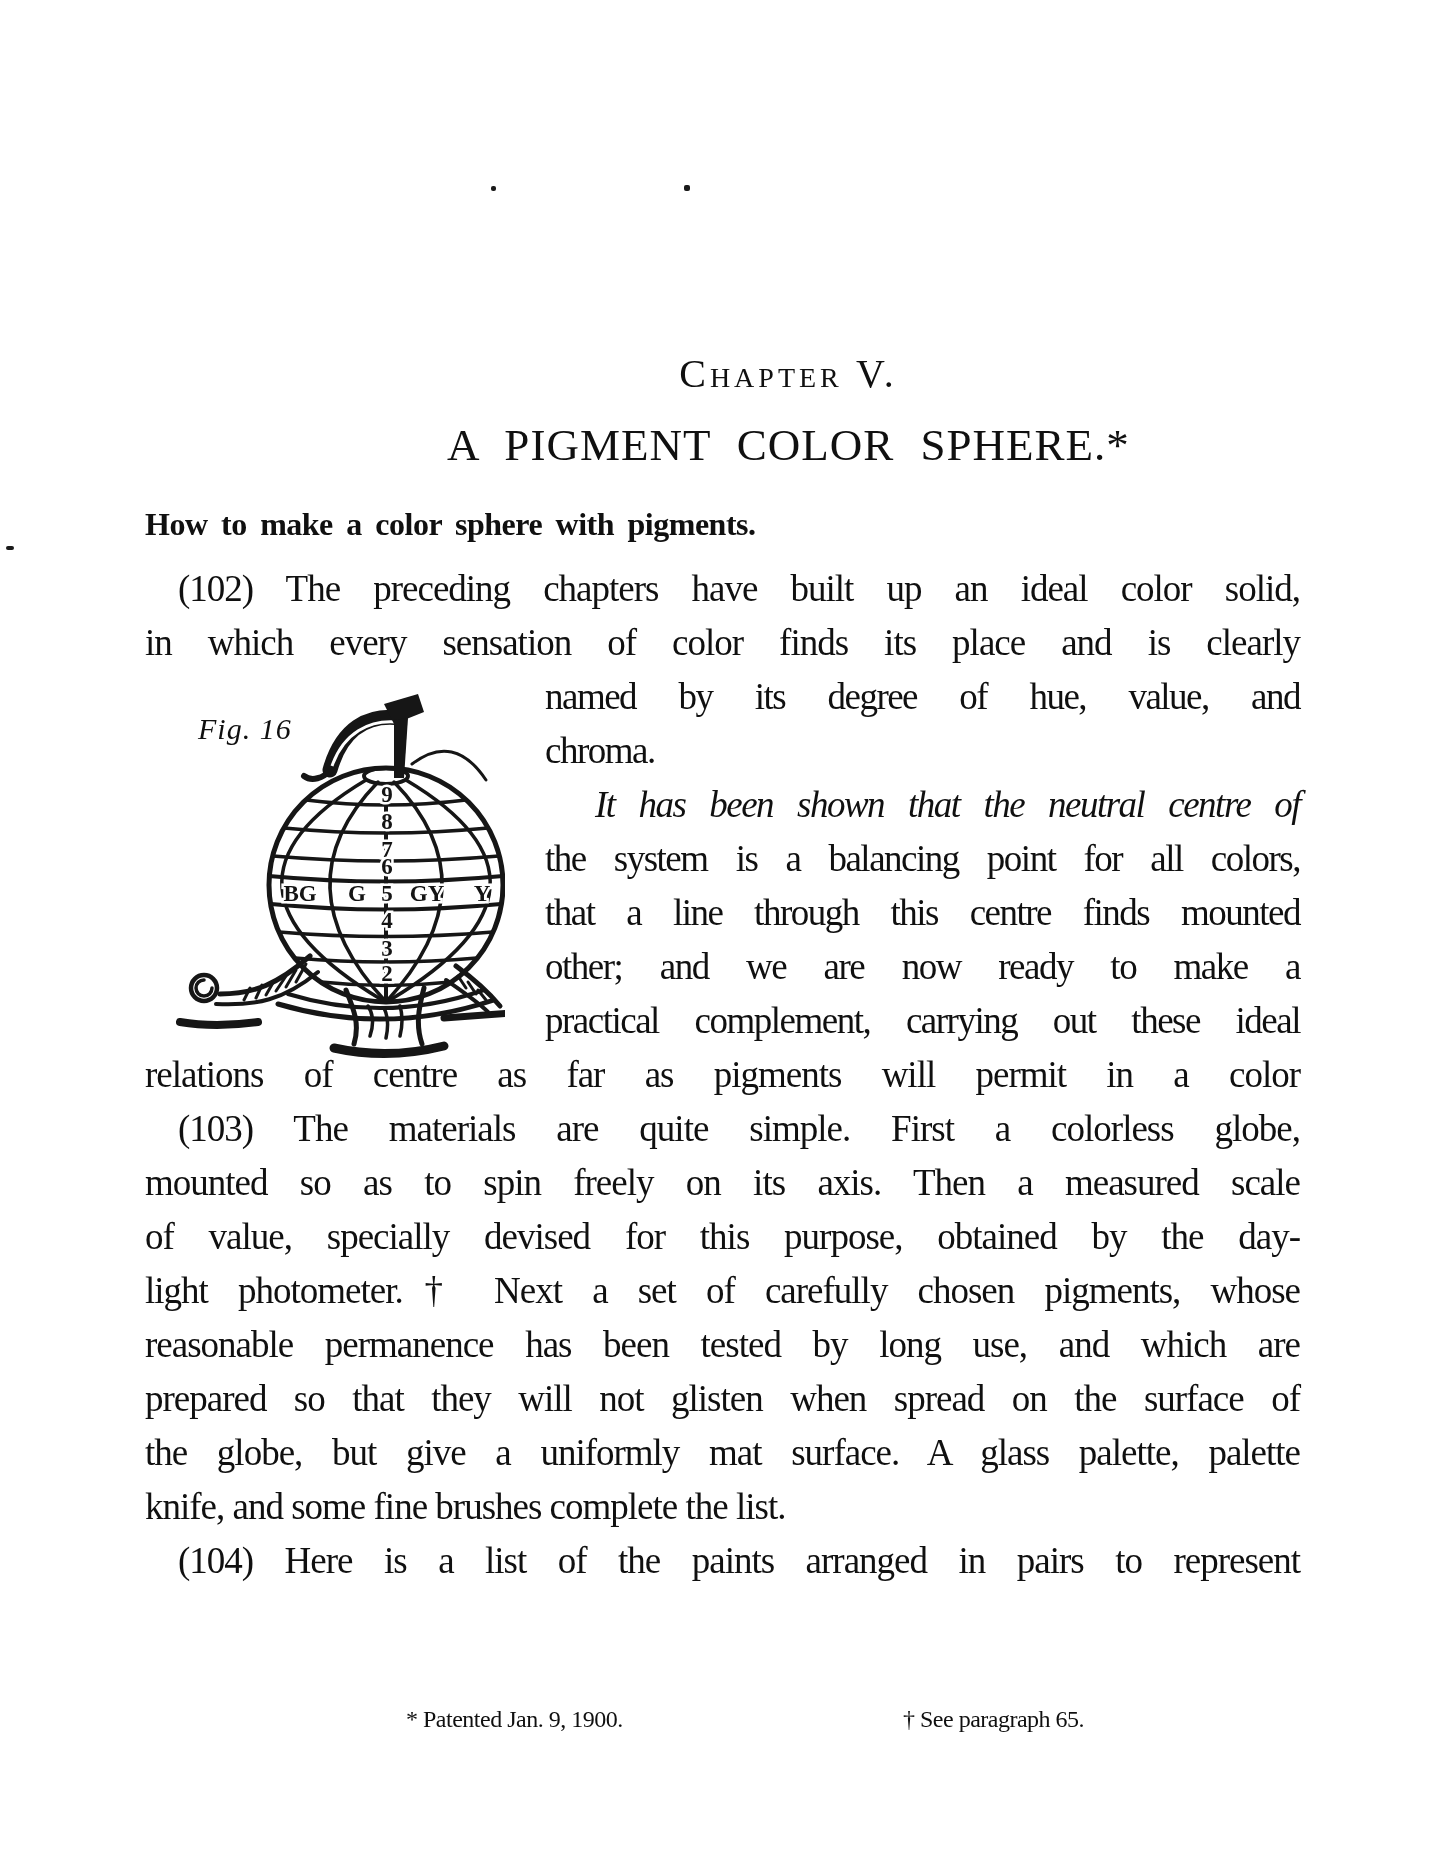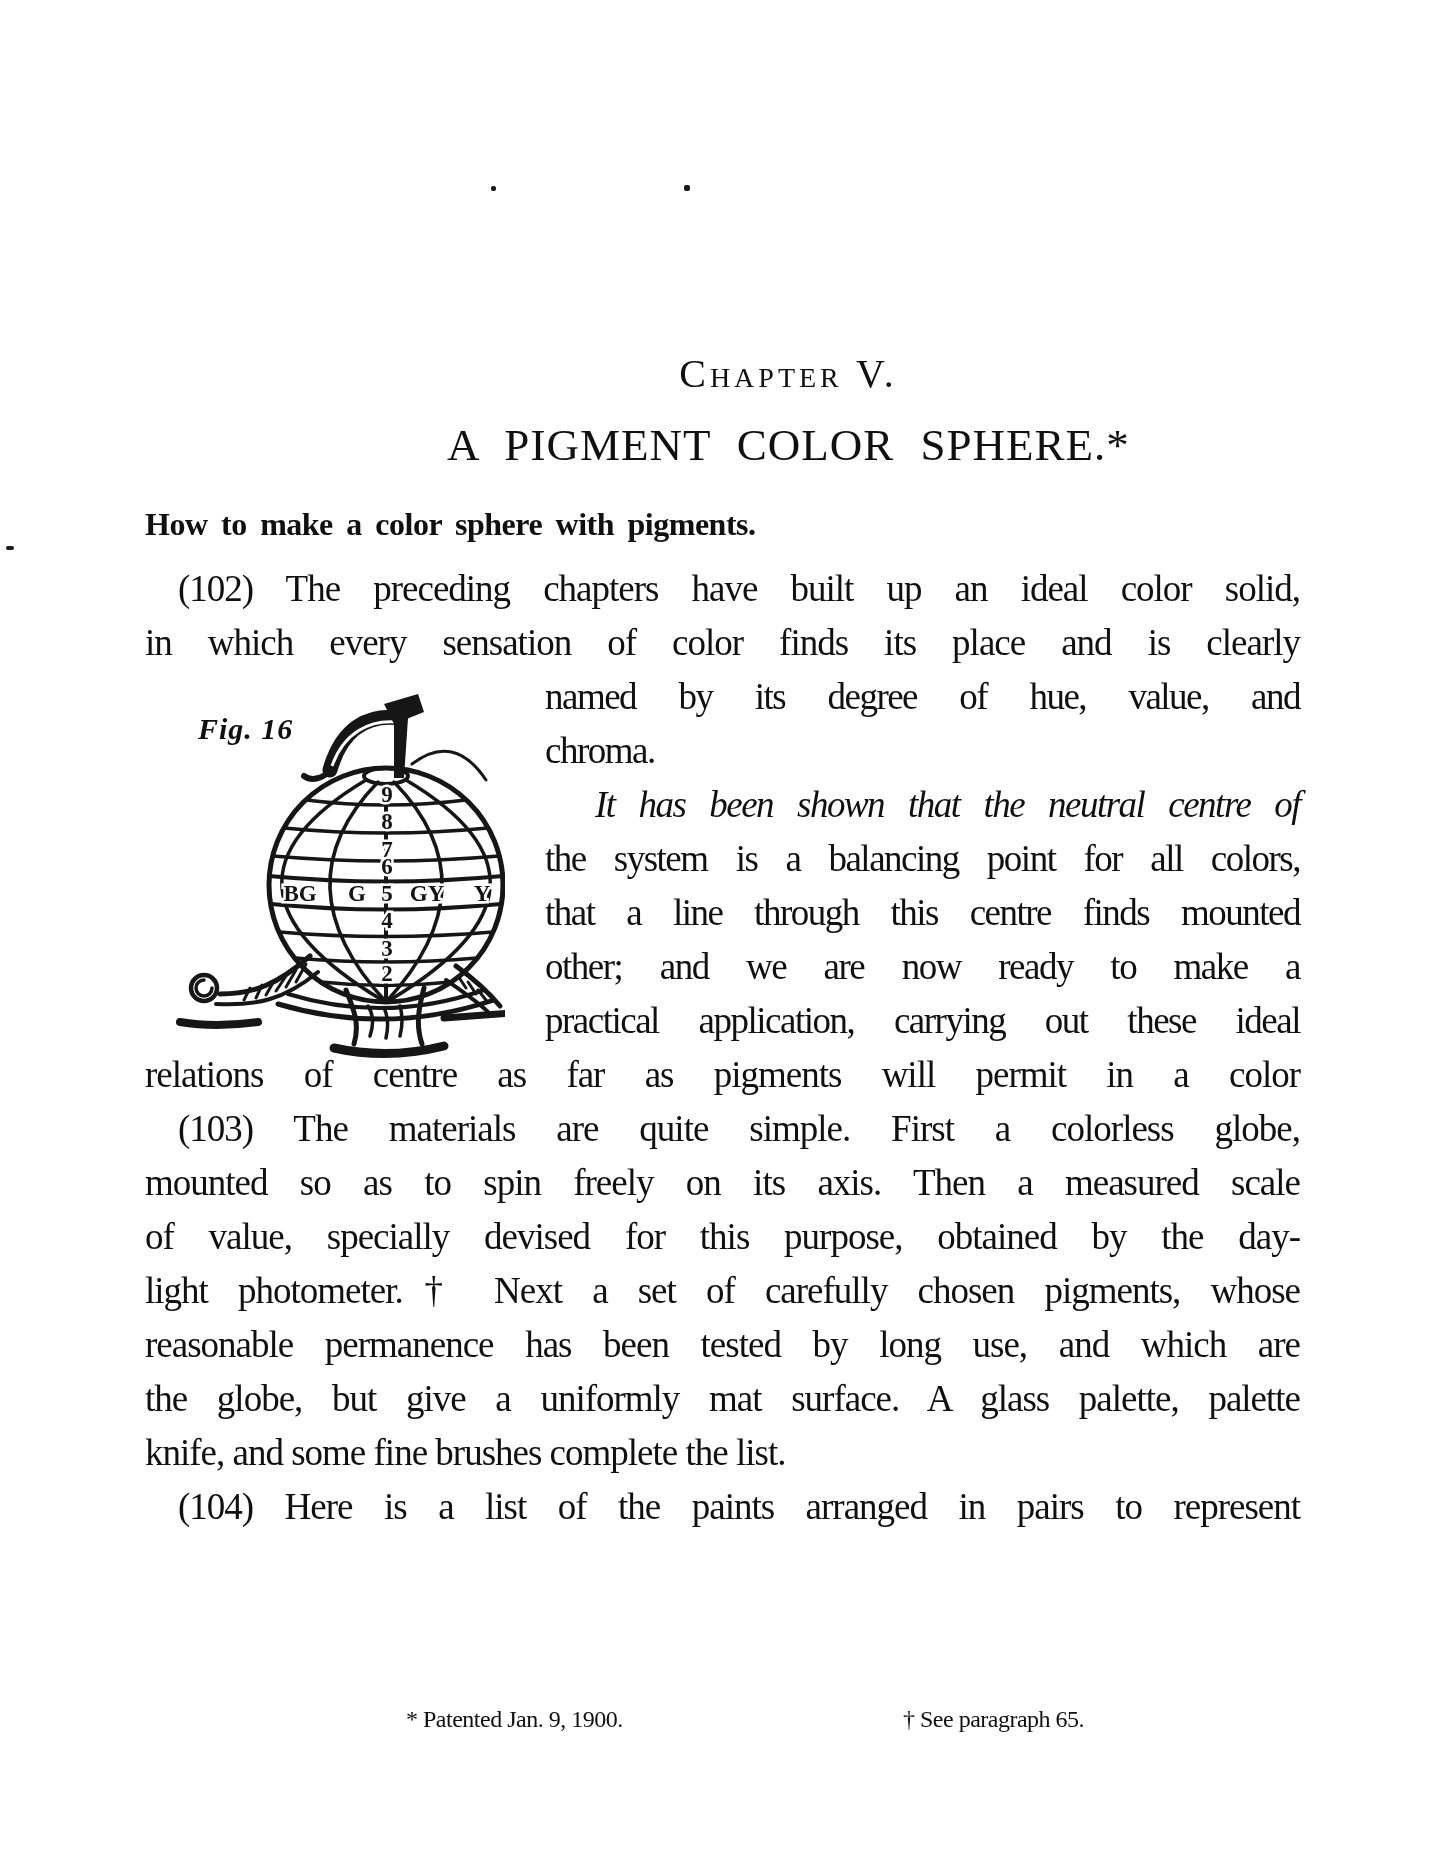--- a/index.html
+++ b/index.html
@@ -30,21 +30,21 @@
   .ln{
     height:54px;line-height:54px;letter-spacing:-1px;
     overflow:visible;
   }
   .ln.just{text-align:justify;text-align-last:justify;text-justify:inter-word;}
   .ln.wrap{margin-left:400px;letter-spacing:-1.5px;}
   .ln.ind{text-indent:33px;}
   .ln.ind2{text-indent:50px;font-style:italic;}
   .figlabel{
     position:absolute;left:198px;top:712px;
-    font-style:italic;font-size:30px;font-weight:bold;letter-spacing:1px;
+    font-style:italic;font-size:30px;font-weight:normal;letter-spacing:1px;
   }
   .figure{position:absolute;left:160px;top:688px;}
   .figure text{
     font-family:"Liberation Serif", serif;font-weight:bold;font-size:23px;
     fill:#141414;stroke:#ffffff;stroke-width:5px;paint-order:stroke;
     text-anchor:middle;
   }
   .footnote{
     position:absolute;top:1706px;font-size:24px;letter-spacing:-0.5px;
   }
@@ -70,27 +70,28 @@
 
   <div class="body">
     <div class="ln just ind">(102) The preceding chapters have built up an ideal color solid,</div>
     <div class="ln just">in which every sensation of color finds its place and is clearly</div>
     <div class="ln just wrap">named by its degree of hue, value, and</div>
     <div class="ln wrap">chroma.</div>
     <div class="ln just wrap ind2">It has been shown that the neutral centre of</div>
     <div class="ln just wrap">the system is a balancing point for all colors,</div>
     <div class="ln just wrap">that a line through this centre finds mounted</div>
     <div class="ln just wrap">other; and we are now ready to make a</div>
-    <div class="ln just wrap">practical application, carrying out these ideal</div>
+    <div class="ln just wrap">practical complement, carrying out these ideal</div>
     <div class="ln just">relations of centre as far as pigments will permit in a color</div>
     <div class="ln just ind">(103) The materials are quite simple. First a colorless globe,</div>
     <div class="ln just">mounted so as to spin freely on its axis. Then a measured scale</div>
     <div class="ln just">of value, specially devised for this purpose, obtained by the day-</div>
     <div class="ln just">light photometer.† Next a set of carefully chosen pigments, whose</div>
     <div class="ln just">reasonable permanence has been tested by long use, and which are</div>
+    <div class="ln just">prepared so that they will not glisten when spread on the surface of</div>
     <div class="ln just">the globe, but give a uniformly mat surface. A glass palette, palette</div>
     <div class="ln">knife, and some fine brushes complete the list.</div>
     <div class="ln just ind">(104) Here is a list of the paints arranged in pairs to represent</div>
   </div>
 
   <div class="figlabel">Fig. 16</div>
 
   <svg class="figure" width="345" height="380" viewBox="0 0 345 380" aria-hidden="true">
 
     <g stroke="#161616" fill="none" stroke-linecap="round">

